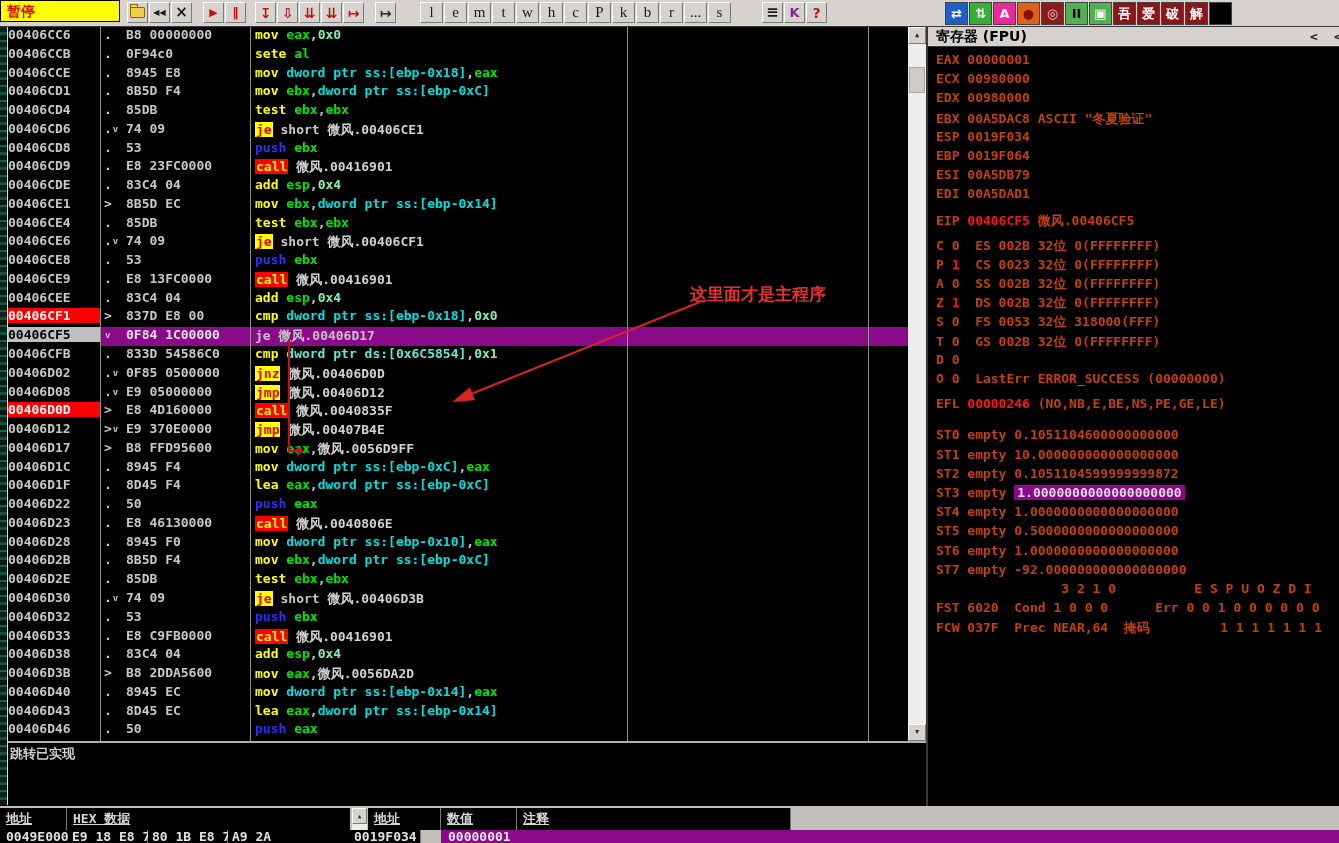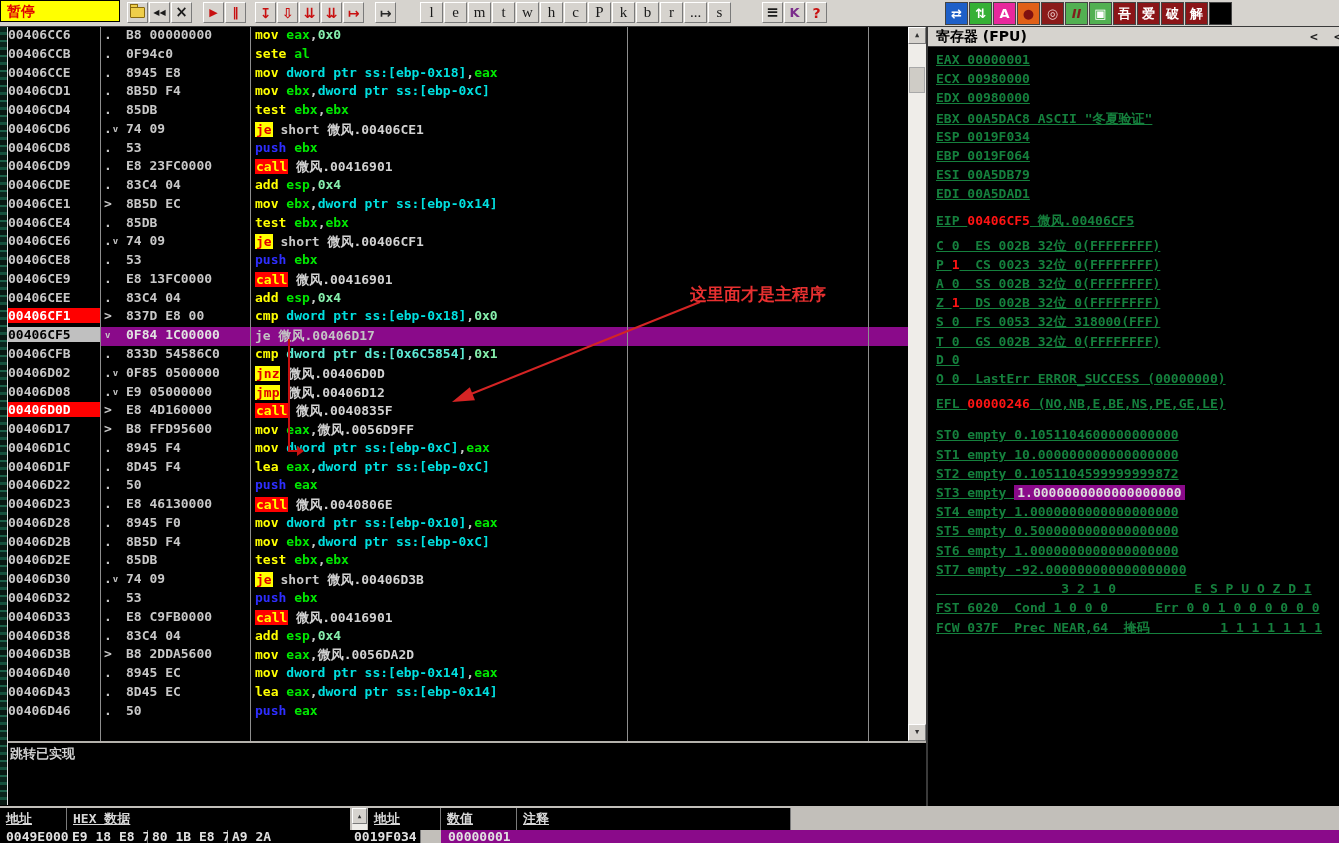--- a/index.html
+++ b/index.html
@@ -52,21 +52,21 @@
   .sthumb{position:absolute;left:1px;top:40px;width:16px;height:26px;background:#CFCCC6;border:1px solid #A8A8A8;box-sizing:border-box;}
   .vline-mid{position:absolute;left:926px;top:27px;width:2px;height:779px;background:#3A3A3A;z-index:2;}
 
   
   .regs{position:absolute;left:928px;top:27px;width:411px;height:779px;background:#000;overflow:hidden;z-index:1;}
   .regs-header{position:absolute;left:0;top:0;width:411px;height:20px;background:#D6D3CE;border-bottom:1px solid #3A3A3A;font:bold 14px "DejaVu Sans",sans-serif;color:#000;line-height:19px;padding-left:8px;box-sizing:border-box;}
   .rcol{position:absolute;top:2px;font:bold 13px "DejaVu Sans Mono",monospace;color:#222;}
   .rc1{left:382px;} .rc2{left:406px;}
   #reg-lines{position:absolute;left:0;top:25px;width:430px;}
   .rline{height:19.2px;line-height:19.2px;font:bold 13px "DejaVu Sans Mono",monospace;white-space:pre;padding-left:8px;color:#C8C8C8;}
-  .rg{color:#15803d;text-decoration:underline;} .rr{color:#FF1414;} .rhl{background:#8A0A8A;color:#DCDCDC;padding:0 3px;}
+  .rg{color:#c2410c;} .rr{color:#FF1414;} .rhl{background:#8A0A8A;color:#DCDCDC;padding:0 3px;}
   .watermark{position:absolute;left:145px;top:598px;font:bold 30px "DejaVu Sans",sans-serif;color:rgba(150,12,12,0.85);letter-spacing:3px;white-space:nowrap;}
 
   
   .bottom{position:absolute;left:0;top:806px;width:1339px;height:37px;background:#C2BFBA;overflow:hidden;z-index:5;}
   .bh{position:absolute;top:2px;height:22px;background:#000;color:#D8D8D8;font:bold 13px "DejaVu Sans Mono",monospace;line-height:21px;box-sizing:border-box;border-right:1px solid #7A7A7A;padding-left:6px;white-space:pre;}
   .bh u{text-decoration:underline;}
   .br{position:absolute;top:24px;height:14px;background:#000;color:#E2E2E2;font:bold 13px "DejaVu Sans Mono",monospace;line-height:14px;box-sizing:border-box;padding-left:6px;white-space:pre;}
   .brsep{border-right:1px solid #7A7A7A;}
   .purp{background:#8A0A8A;}
   .dscroll{position:absolute;left:352px;top:2px;width:15px;height:35px;background:#EFEDE9;}
@@ -178,21 +178,21 @@
       <div class="pbtn" style="background: rgb(232, 40, 156);">
         <span style="color: rgb(255, 255, 255);">A</span>
       </div>
       <div class="pbtn" style="background: rgb(224, 96, 24);">
         <span style="color: rgb(128, 16, 16);">●</span>
       </div>
       <div class="pbtn" style="background: rgb(139, 26, 26);">
         <span style="color: rgb(236, 204, 204);">◎</span>
       </div>
       <div class="pbtn" style="background: rgb(82, 176, 82);">
-        <span style="color: #7f1d1d; font-style: italic;">II</span>
+        <span style="color: #000000;">II</span>
       </div>
       <div class="pbtn" style="background: rgb(82, 176, 82);">
         <span style="color: rgb(255, 255, 255);">▣</span>
       </div>
       <div class="pbtn" style="background: rgb(139, 21, 24);">
         <span style="color: rgb(255, 255, 255);">吾</span>
       </div>
       <div class="pbtn" style="background: rgb(139, 21, 24);">
         <span style="color: rgb(255, 255, 255);">爱</span>
       </div>
@@ -224,20 +224,21 @@
       <div class="drow"><span class="addr ">00406CE6</span><span class="sym">.<span class="symv">v</span></span><span class="hexb">74 09</span><span class="ins"><span class="tJ">je</span><span class="tt"> short </span><span class="tw">微风.00406CF1</span></span></div>
       <div class="drow"><span class="addr ">00406CE8</span><span class="sym">.</span><span class="hexb">53</span><span class="ins"><span class="tP">push</span><span class="tt"> </span><span class="tr">ebx</span></span></div>
       <div class="drow"><span class="addr ">00406CE9</span><span class="sym">.</span><span class="hexb">E8 13FC0000</span><span class="ins"><span class="tC">call</span><span class="tw"> 微风.00416901</span></span></div>
       <div class="drow"><span class="addr ">00406CEE</span><span class="sym">.</span><span class="hexb">83C4 04</span><span class="ins"><span class="tm">add </span><span class="tr">esp</span><span class="tt">,</span><span class="ti">0x4</span></span></div>
       <div class="drow"><span class="addr abp">00406CF1</span><span class="sym">&gt;</span><span class="hexb">837D E8 00</span><span class="ins"><span class="tm">cmp </span><span class="tc">dword ptr ss:[ebp-0x18]</span><span class="tt">,</span><span class="ti">0x0</span></span></div>
       <div class="drow sel"><span class="addr asel">00406CF5</span><span class="sym"><span class="symv">v</span></span><span class="hexb">0F84 1C00000</span><span class="ins"><span class="tS">je 微风.00406D17</span></span></div>
       <div class="drow"><span class="addr ">00406CFB</span><span class="sym">.</span><span class="hexb">833D 54586C0</span><span class="ins"><span class="tm">cmp </span><span class="tM">dword ptr ds:[0x6C5854]</span><span class="tt">,</span><span class="ti">0x1</span></span></div>
       <div class="drow"><span class="addr ">00406D02</span><span class="sym">.<span class="symv">v</span></span><span class="hexb">0F85 0500000</span><span class="ins"><span class="tJ">jnz</span><span class="tw"> 微风.00406D0D</span></span></div>
       <div class="drow"><span class="addr ">00406D08</span><span class="sym">.<span class="symv">v</span></span><span class="hexb">E9 05000000</span><span class="ins"><span class="tJ">jmp</span><span class="tw"> 微风.00406D12</span></span></div>
       <div class="drow"><span class="addr abp">00406D0D</span><span class="sym">&gt;</span><span class="hexb">E8 4D160000</span><span class="ins"><span class="tC">call</span><span class="tw"> 微风.0040835F</span></span></div>
+      <div class="drow"><span class="addr ">00406D12</span><span class="sym">&gt;<span class="symv">v</span></span><span class="hexb">E9 370E0000</span><span class="ins"><span class="tJ">jmp</span><span class="tw"> 微风.00407B4E</span></span></div>
       <div class="drow"><span class="addr ">00406D17</span><span class="sym">&gt;</span><span class="hexb">B8 FFD95600</span><span class="ins"><span class="tm">mov </span><span class="tr">eax</span><span class="tt">,</span><span class="tw">微风.0056D9FF</span></span></div>
       <div class="drow"><span class="addr ">00406D1C</span><span class="sym">.</span><span class="hexb">8945 F4</span><span class="ins"><span class="tm">mov </span><span class="tc">dword ptr ss:[ebp-0xC]</span><span class="tt">,</span><span class="tr">eax</span></span></div>
       <div class="drow"><span class="addr ">00406D1F</span><span class="sym">.</span><span class="hexb">8D45 F4</span><span class="ins"><span class="tm">lea </span><span class="tr">eax</span><span class="tt">,</span><span class="tc">dword ptr ss:[ebp-0xC]</span></span></div>
       <div class="drow"><span class="addr ">00406D22</span><span class="sym">.</span><span class="hexb">50</span><span class="ins"><span class="tP">push</span><span class="tt"> </span><span class="tr">eax</span></span></div>
       <div class="drow"><span class="addr ">00406D23</span><span class="sym">.</span><span class="hexb">E8 46130000</span><span class="ins"><span class="tC">call</span><span class="tw"> 微风.0040806E</span></span></div>
       <div class="drow"><span class="addr ">00406D28</span><span class="sym">.</span><span class="hexb">8945 F0</span><span class="ins"><span class="tm">mov </span><span class="tc">dword ptr ss:[ebp-0x10]</span><span class="tt">,</span><span class="tr">eax</span></span></div>
       <div class="drow"><span class="addr ">00406D2B</span><span class="sym">.</span><span class="hexb">8B5D F4</span><span class="ins"><span class="tm">mov </span><span class="tr">ebx</span><span class="tt">,</span><span class="tc">dword ptr ss:[ebp-0xC]</span></span></div>
       <div class="drow"><span class="addr ">00406D2E</span><span class="sym">.</span><span class="hexb">85DB</span><span class="ins"><span class="tm">test </span><span class="tr">ebx</span><span class="tt">,</span><span class="tr">ebx</span></span></div>
       <div class="drow"><span class="addr ">00406D30</span><span class="sym">.<span class="symv">v</span></span><span class="hexb">74 09</span><span class="ins"><span class="tJ">je</span><span class="tt"> short </span><span class="tw">微风.00406D3B</span></span></div>
       <div class="drow"><span class="addr ">00406D32</span><span class="sym">.</span><span class="hexb">53</span><span class="ins"><span class="tP">push</span><span class="tt"> </span><span class="tr">ebx</span></span></div>

